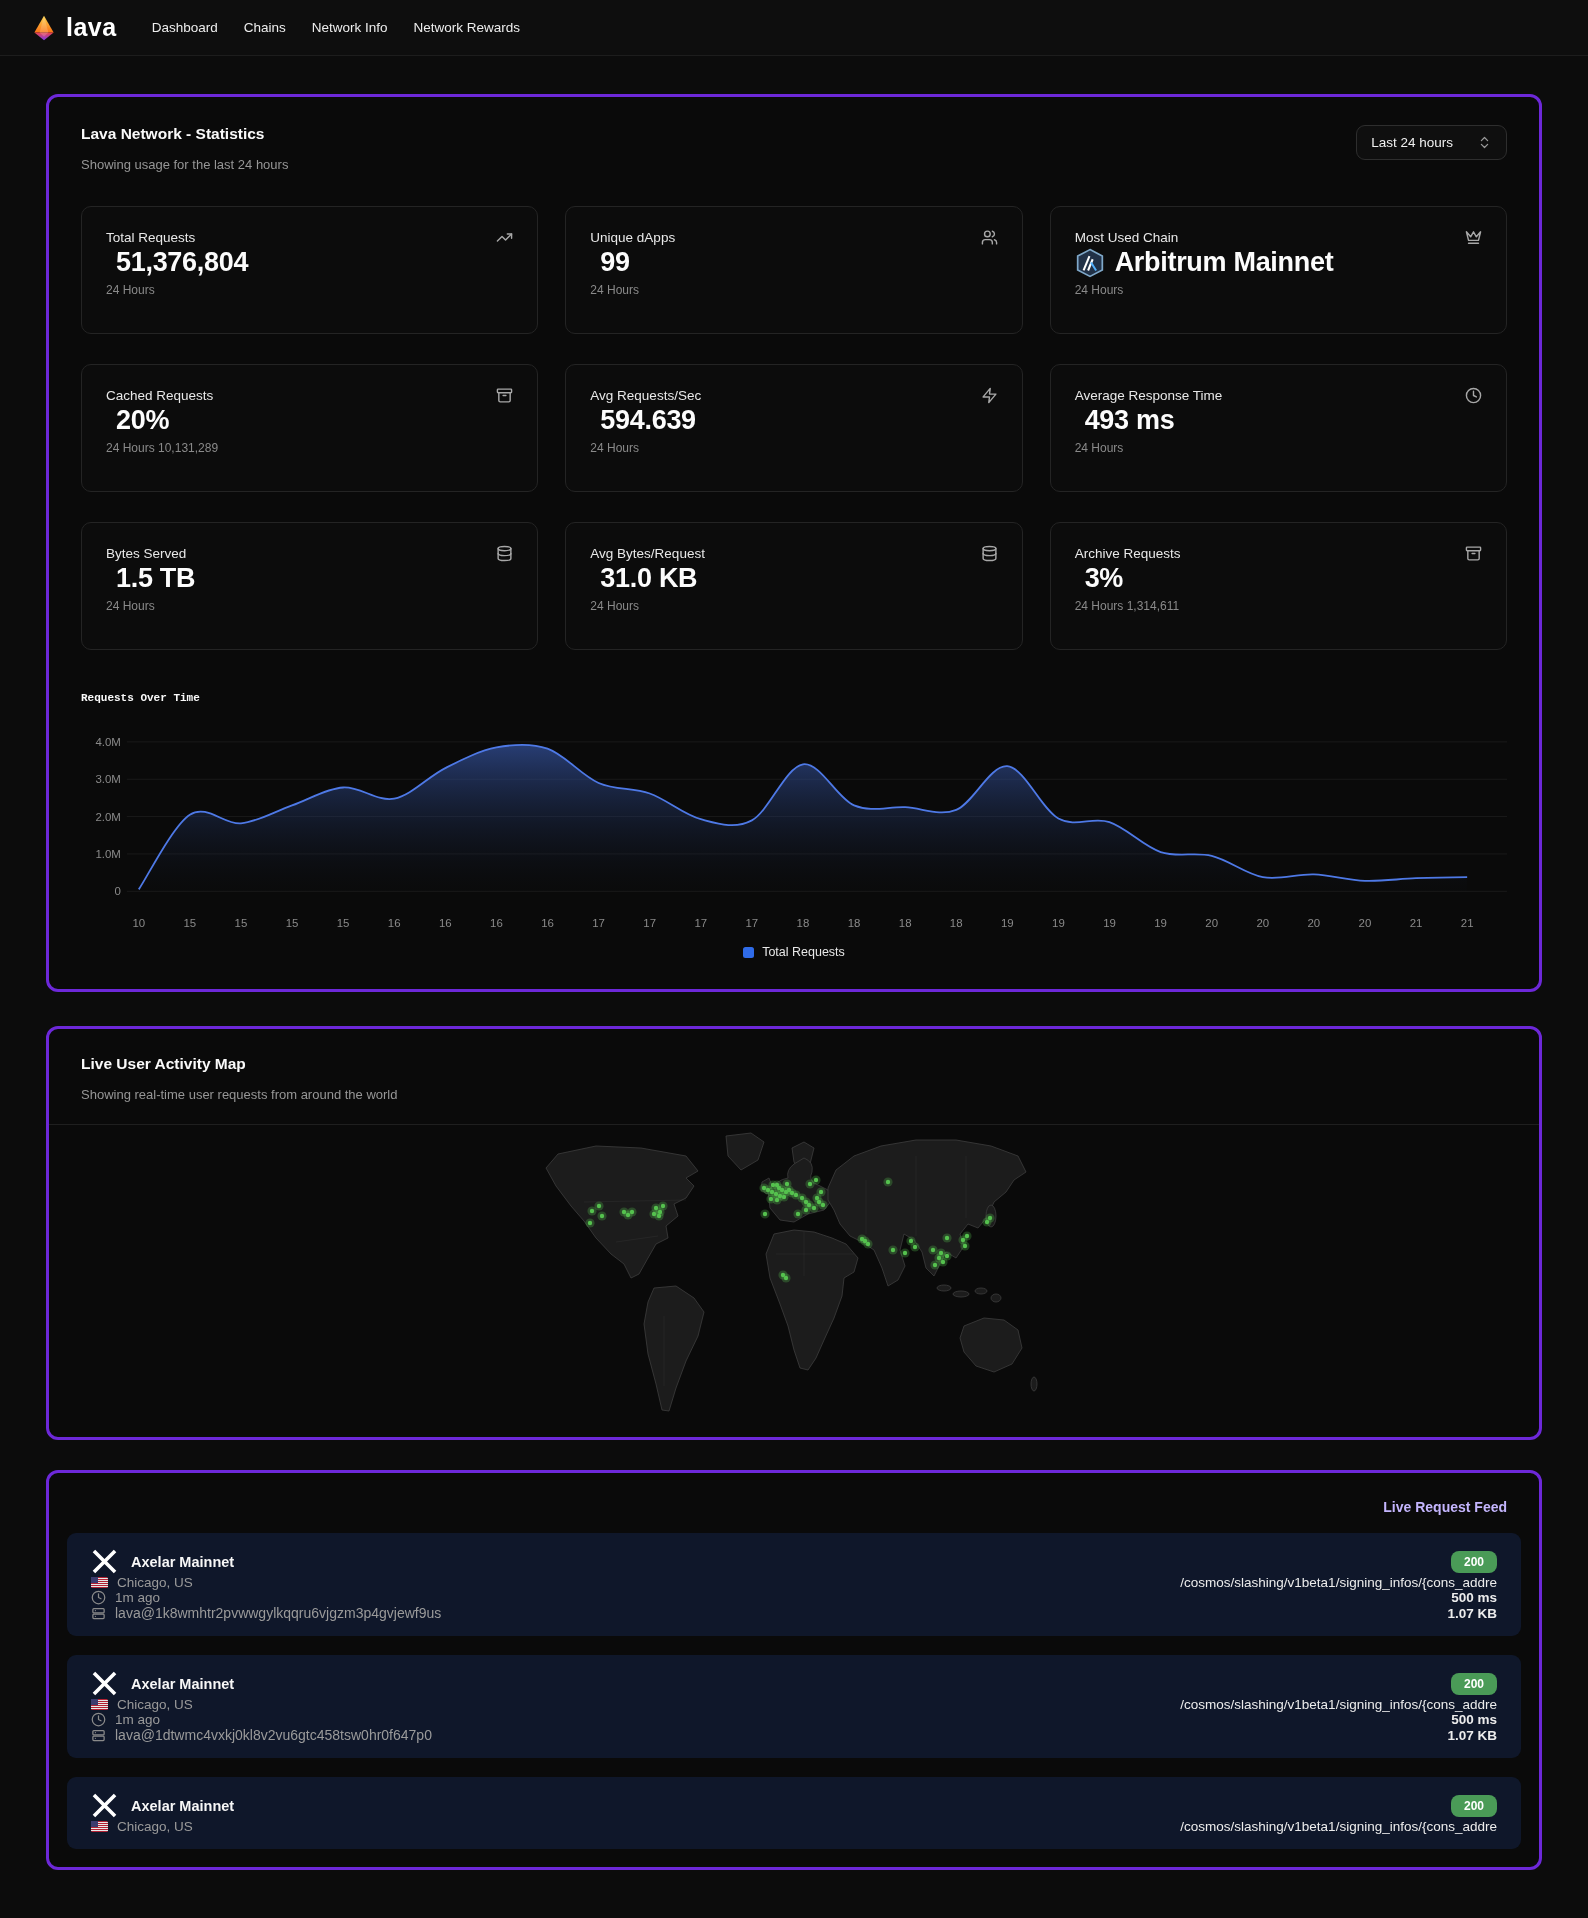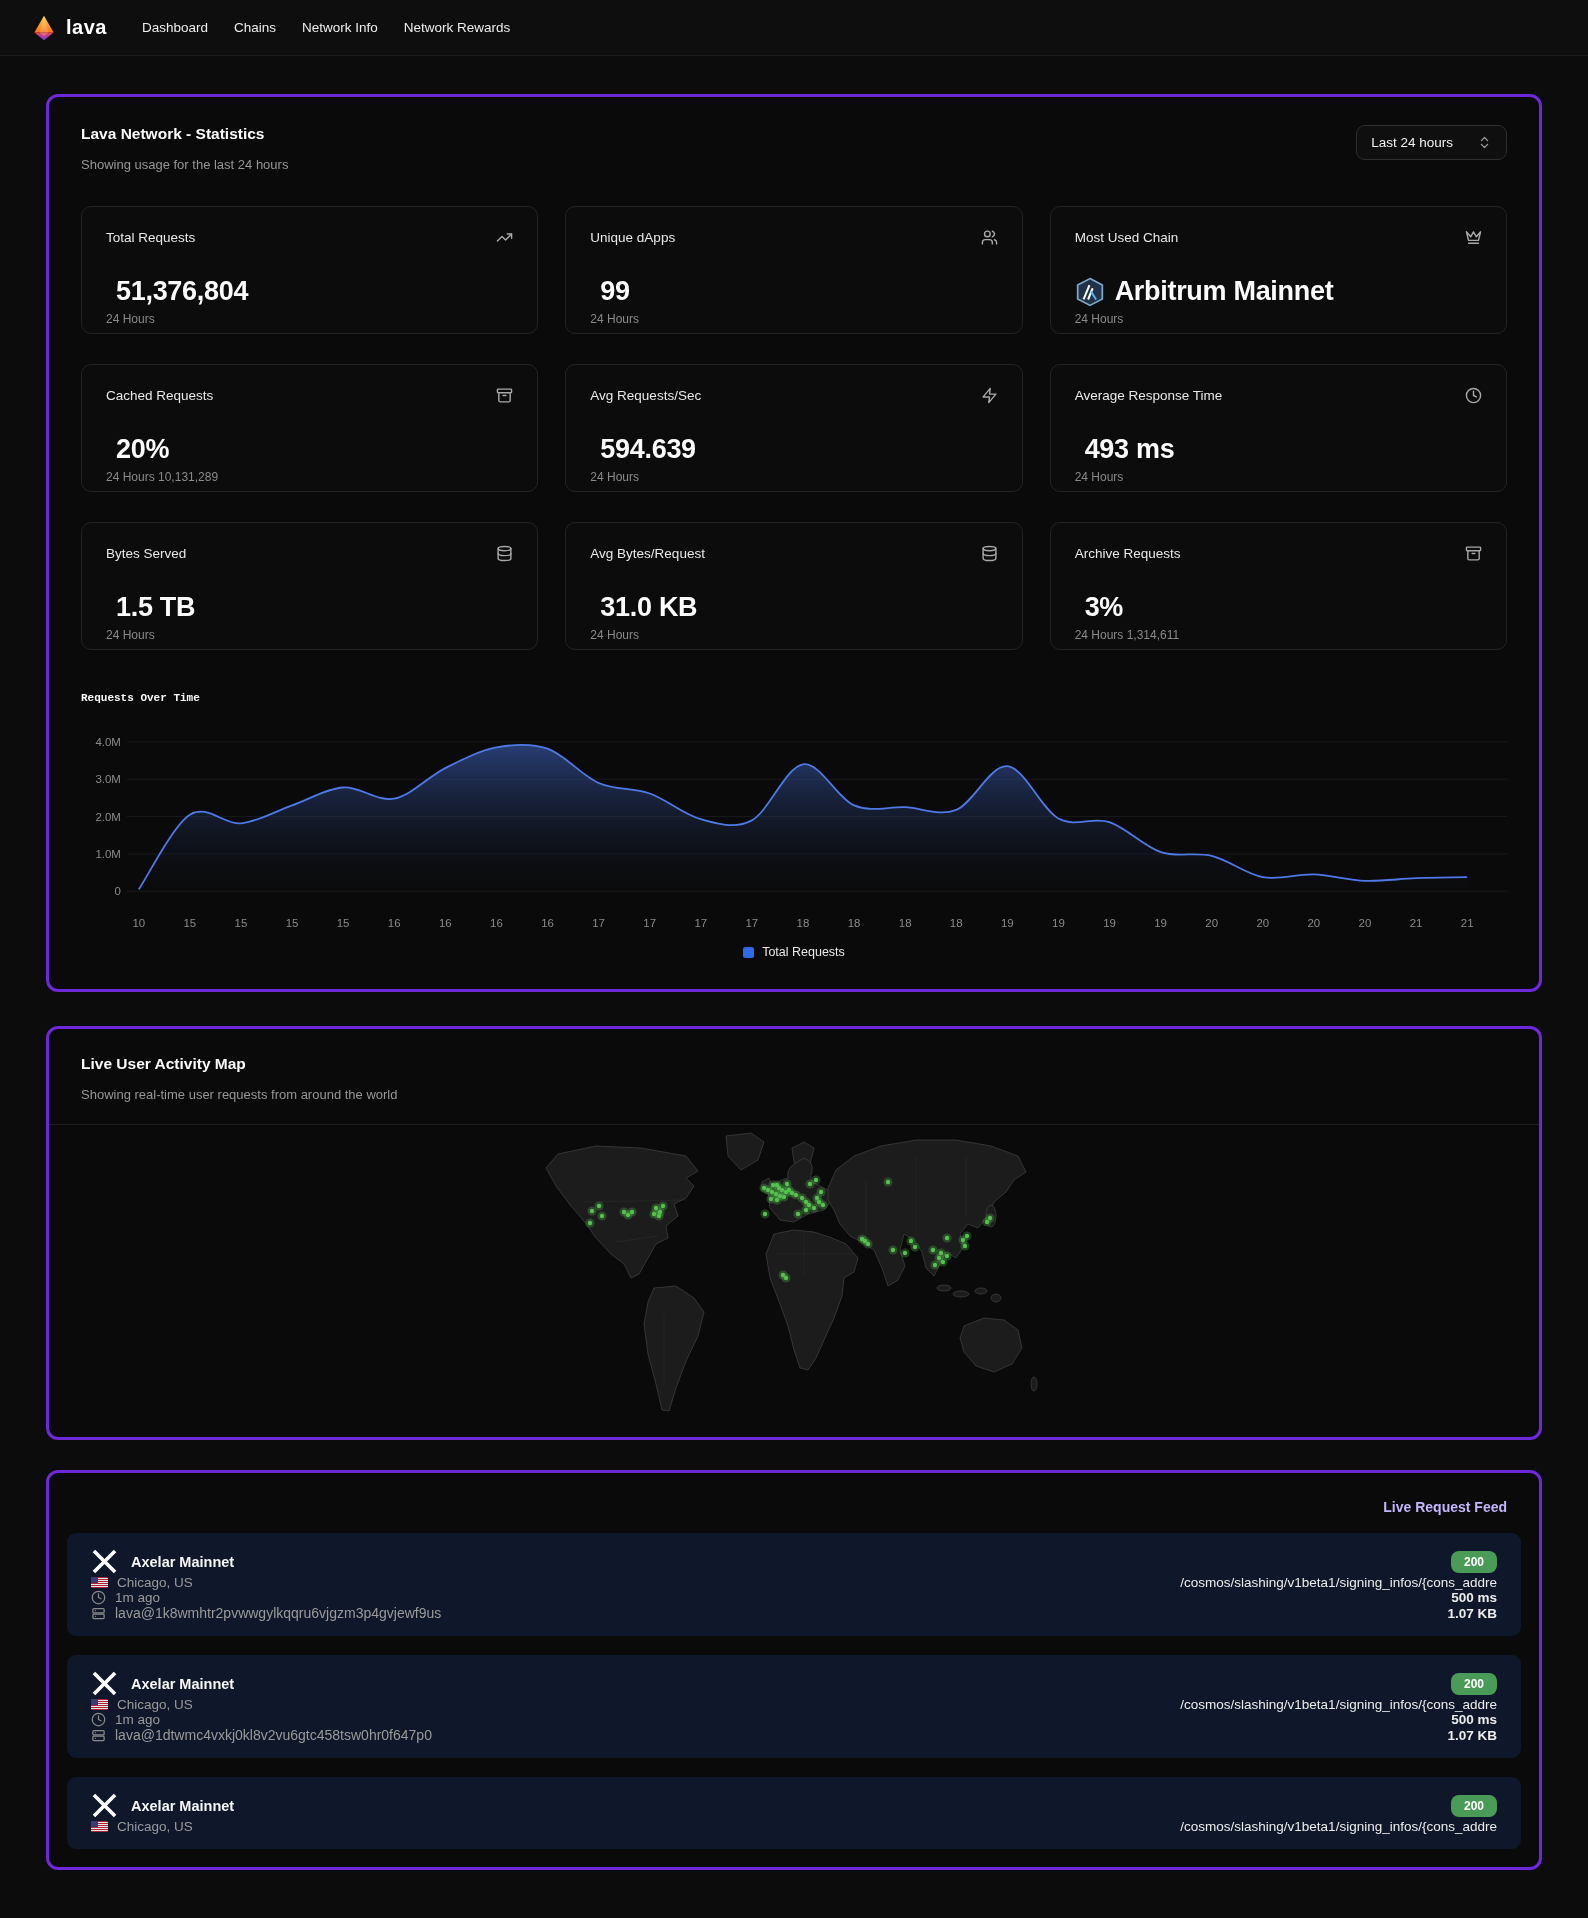--- a/index.html
+++ b/index.html
@@ -9,21 +9,21 @@
     font-family:"Liberation Sans","DejaVu Sans",sans-serif;
     color:#f5f5f5;
   }
   
   .topnav {
     height:56px; display:flex; align-items:center; padding:0 30px;
     background:#0e0e0e; border-bottom:1px solid #1d1d1d;
   }
   .brand { display:flex; align-items:center; gap:8px; cursor:pointer; }
   .brand svg { width:28px; height:28px; }
-  .brand-name { font-size:20px; font-weight:800; letter-spacing:.5px; color:#fff; }
+  .brand-name { font-size:25px; font-weight:800; letter-spacing:.5px; color:#fff; }
   .nav-items { display:flex; align-items:center; margin-left:22px; }
   .nav-item { font-size:13.5px; color:#ededed; padding:8px 13px; cursor:pointer; border-radius:6px; }
 
   .page { padding:38px 46px 0 46px; }
 
   
   .panel { border:3px solid #6d28d9; border-radius:12px; background:#0a0a0a; }
   .stats-panel { padding:28px 32px 30px 32px; }
   .panel-head-row { display:flex; justify-content:space-between; align-items:flex-start; }
   .panel-title { font-size:15.5px; font-weight:700; color:#fafafa; }
@@ -35,21 +35,21 @@
   }
   .range-select svg { width:15px; height:15px; color:#9a9a9a; }
 
   
   .stat-grid { display:grid; grid-template-columns:repeat(3,1fr); gap:30px 27px; margin-top:34px; }
   .stat-card { border:1px solid #242424; border-radius:10px; background:#0c0c0c; padding:22px 24px; height:128px; }
   .stat-head { display:flex; justify-content:space-between; align-items:center; }
   .stat-title { font-size:13.5px; color:#e8e8e8; font-weight:500; }
   .stat-icon { color:#a8a8a8; display:flex; }
   .stat-icon svg { width:17px; height:17px; }
-  .stat-value-row { display:flex; align-items:center; gap:10px; margin-top:30px; }
+  .stat-value-row { display:flex; align-items:center; gap:10px; margin-top:1px; }
   .stat-value { font-size:27px; font-weight:700; letter-spacing:-.3px; color:#fcfcfc; }
   .chain-logo { display:flex; } .chain-logo svg { width:30px; height:30px; }
   .stat-sub { font-size:12px; color:#8a8a8a; margin-top:5px; }
 
   
   .chart-block { margin-top:42px; }
   .chart-title { font-size:11px; font-weight:700; color:#fafafa; margin-bottom:14px;font-family:Liberation Mono, monospace; }
   #requests-chart { width:100%; display:block; }
   .gridline { stroke:rgba(255,255,255,0.07); stroke-width:1; }
   .ytick { fill:#8a8a8a; font-size:11.5px; text-anchor:end; font-family:"Liberation Sans",sans-serif; }

